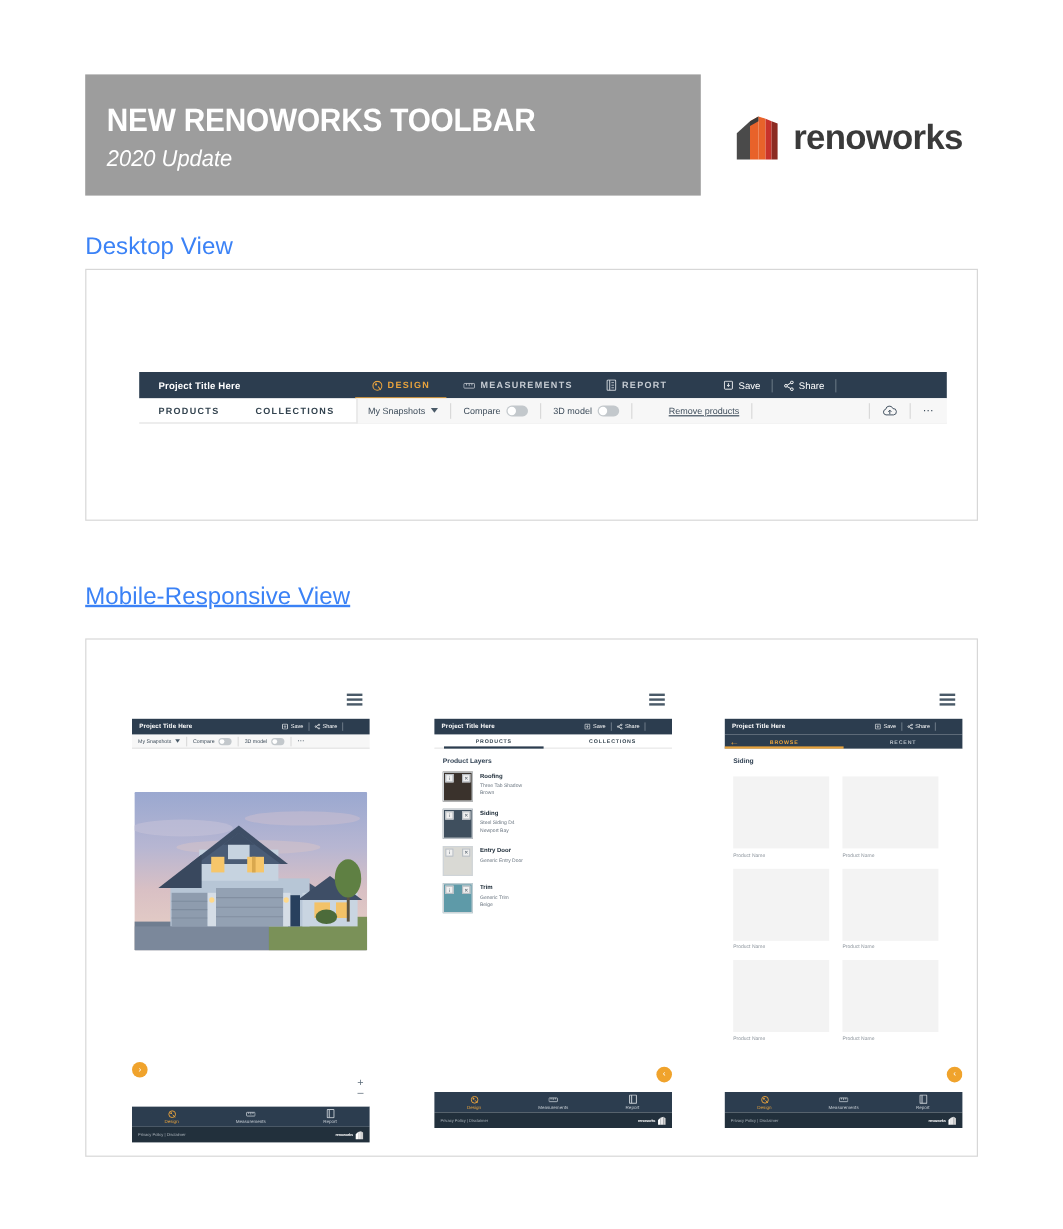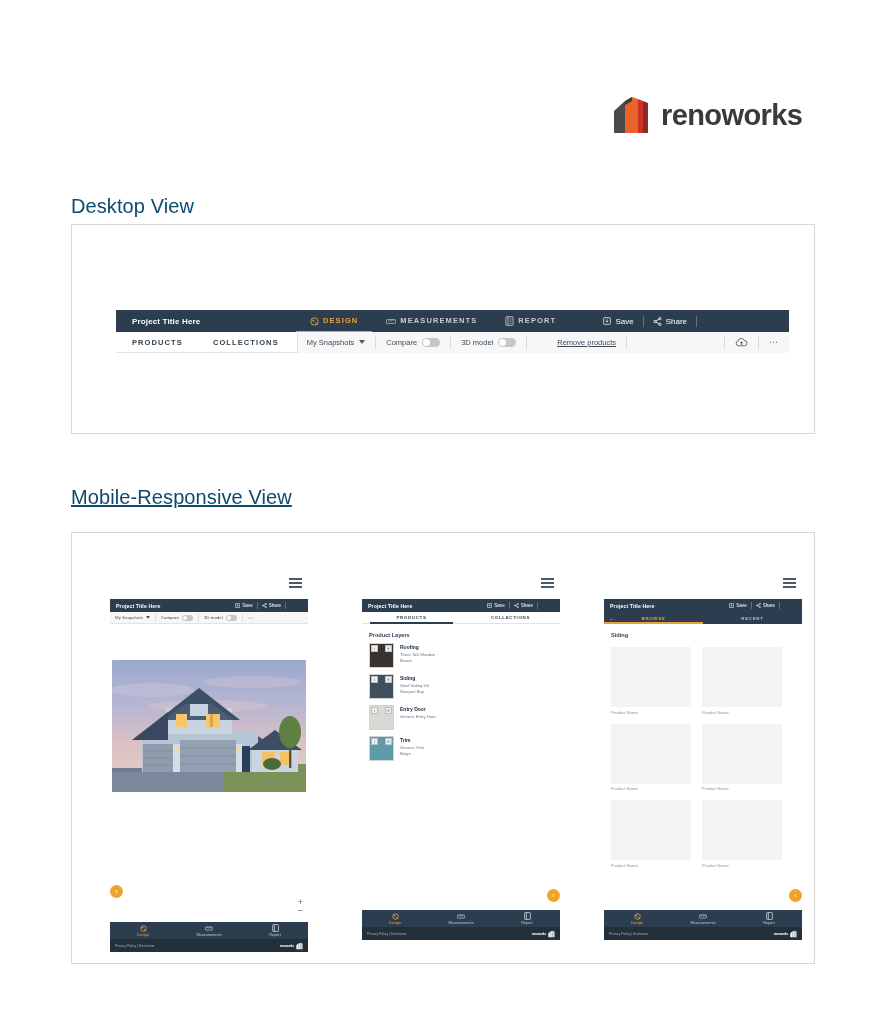--- a/index.html
+++ b/index.html
@@ -43,21 +43,21 @@
     display: flex; align-items: center; gap: 11px;
   }
   .brand-mark { width: 38px; height: 40px; display:block; }
   .brand-word {
     font-size: 29px; color: #3a3a3a; font-weight: bold; letter-spacing: -0.6px;
   }
 
   
   .section-label {
     position: absolute;
-    color: #0c4a6e;
+    color: #3b82f6;
     font-size: 20px;
     letter-spacing: 0.1px;
   }
   #lbl-desktop { left: 71px; top: 195px; }
   #lbl-mobile  { left: 71px; top: 486px; text-decoration: underline; }
 
   
   .outline-box {
     position: absolute;
     border: 1px solid #d7d7d7;
@@ -237,20 +237,24 @@
   }
   .ph-footer-links { font-size:3.4px; color:#a6aeb6; }
   .ph-footer-brand { margin-left:auto; display:flex; align-items:center; gap:2px; }
   .ph-footer-brand span { font-size:3.2px; color:#ffffff; font-weight:bold; letter-spacing:-0.2px; }
 </style>
 </head>
 <body>
 
 <div class="page">
 
+  <div class="header-band">
+    <div class="header-title">NEW RENOWORKS TOOLBAR</div>
+    <div class="header-sub">2020 Update</div>
+  </div>
 
   <div class="brand">
     <svg class="brand-mark" viewBox="0 0 38 40">
       <path d="M2 16 L13 6 L13 38 L2 38 Z" fill="#4a4a4a"></path>
       <path d="M13 6 L20 2 L20 38 L13 38 Z" fill="#e8622a"></path>
       <path d="M20 2 L26 4 L26 38 L20 38 Z" fill="#e8622a"></path>
       <path d="M26 4 L31 6 L31 38 L26 38 Z" fill="#c8322b"></path>
       <path d="M31 6 L36 8 L36 38 L31 38 Z" fill="#8c2b22"></path>
       <path d="M13 6 L20 2 L20 6 L13 10 Z" fill="#3a3a3a"></path>
     </svg>

